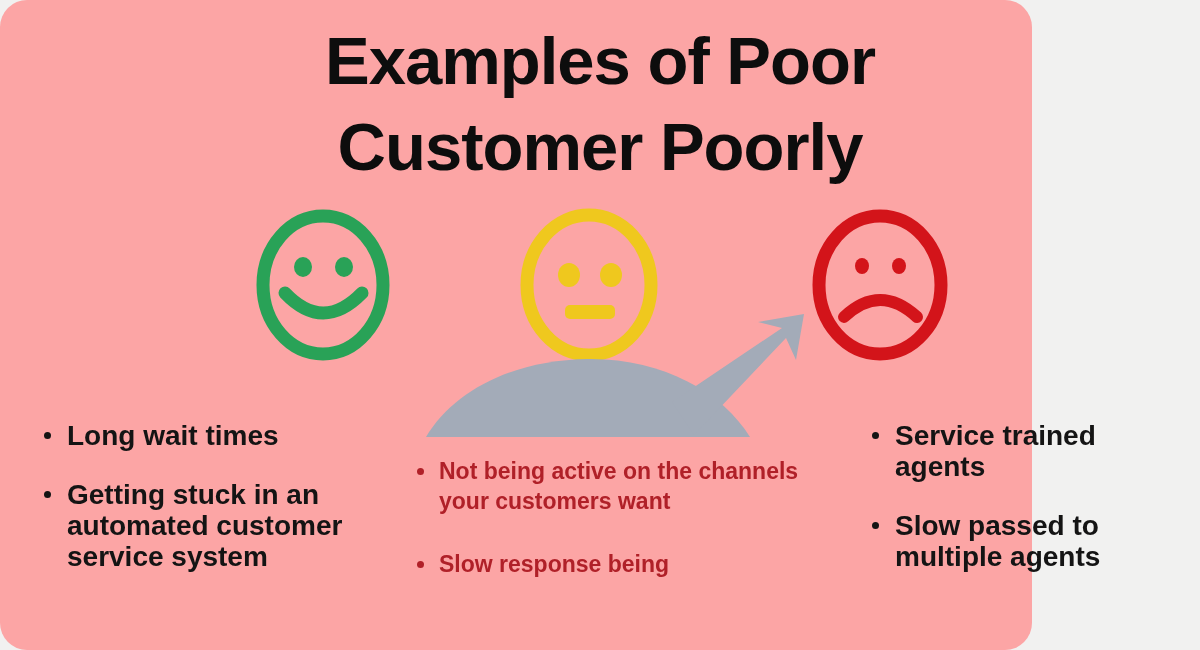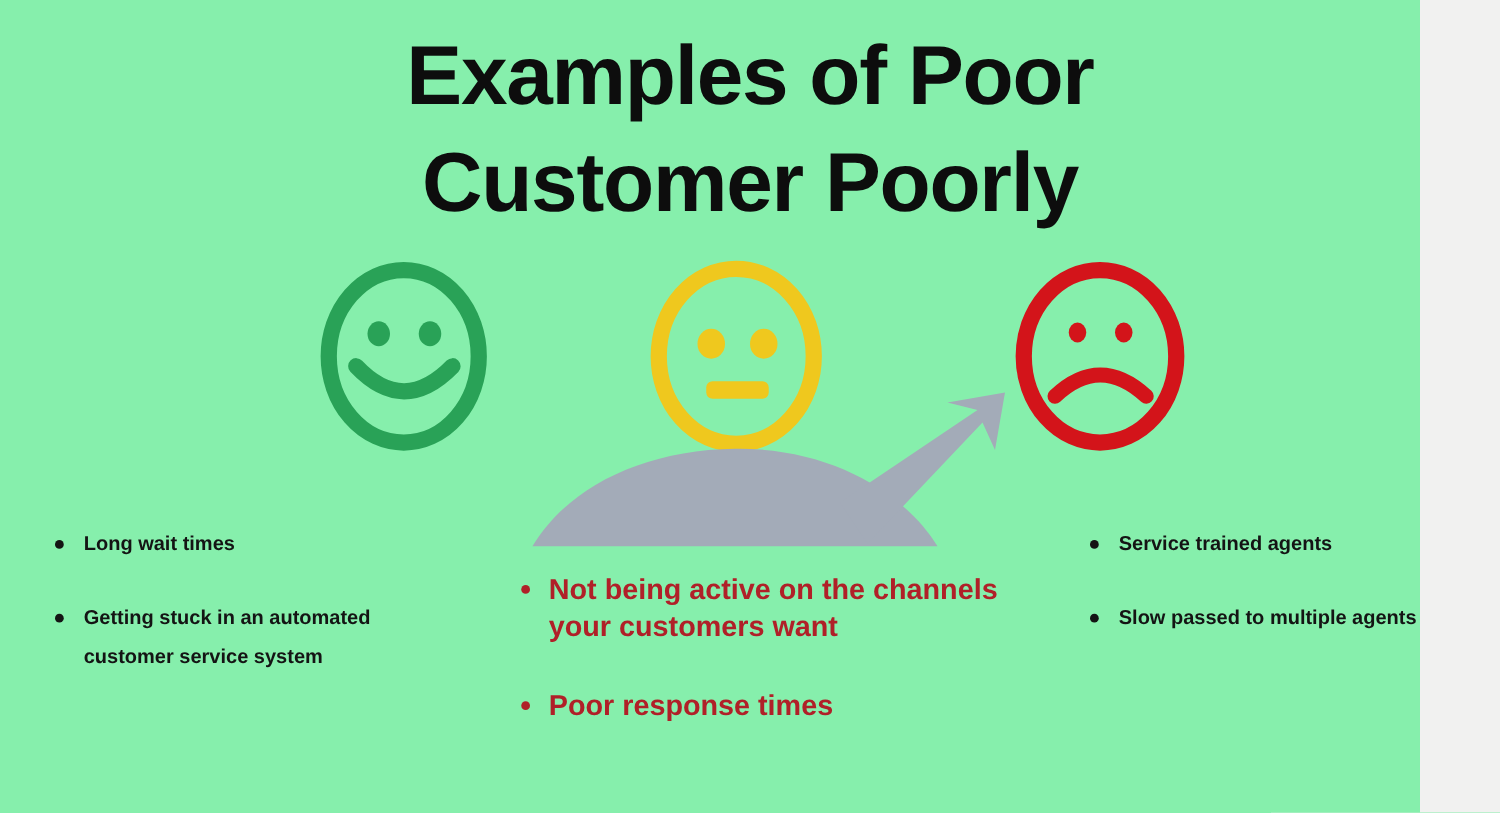--- a/index.html
+++ b/index.html
@@ -11,23 +11,24 @@
     width: 1200px;
     height: 650px;
     background: #f1f1f0;
     font-family: "Liberation Sans", sans-serif;
     overflow: hidden;
     position: relative;
   }
   .slide {
     position: absolute;
     inset: 0;
-    width: 1136px;
+    width: 1032px;
     height: 650px;
-    background: #86efac;
+    background: #fca5a5;
+    border-radius: 27px;
   }
 
   
   .title-block {
     position: absolute;
     left: 0;
     top: 18px;
     width: 1200px;
     text-align: center;
     color: #0d0d0d;
@@ -74,21 +75,21 @@
 
   .bullet-list {
     list-style: none;
     margin: 0;
     padding: 0;
   }
   .bullet {
     position: relative;
     padding-left: 33px;
     font-weight: bold;
-    font-size: 16px;
+    font-size: 28px;
     line-height: 31px;
     color: #141414;
     margin-bottom: 24px;
   }
   .bullet:last-child { margin-bottom: 0; margin-top: 28px; }
   .bullet::before {
     content: "";
     position: absolute;
     left: 10px;
     top: 12px;
@@ -173,21 +174,21 @@
   <div class="col col-left">
     <ul class="bullet-list">
       <li class="bullet">Long wait times</li>
       <li class="bullet">Getting stuck in an automated customer service system</li>
     </ul>
   </div>
 
   <div class="col col-center">
     <ul class="bullet-list">
       <li class="bullet">Not being active on the channels your customers want</li>
-      <li class="bullet">Poor response times</li>
+      <li class="bullet">Slow response being</li>
     </ul>
   </div>
 
   <div class="col col-right">
     <ul class="bullet-list">
       <li class="bullet">Service trained agents</li>
       <li class="bullet">Slow passed to multiple agents</li>
     </ul>
   </div>
 

